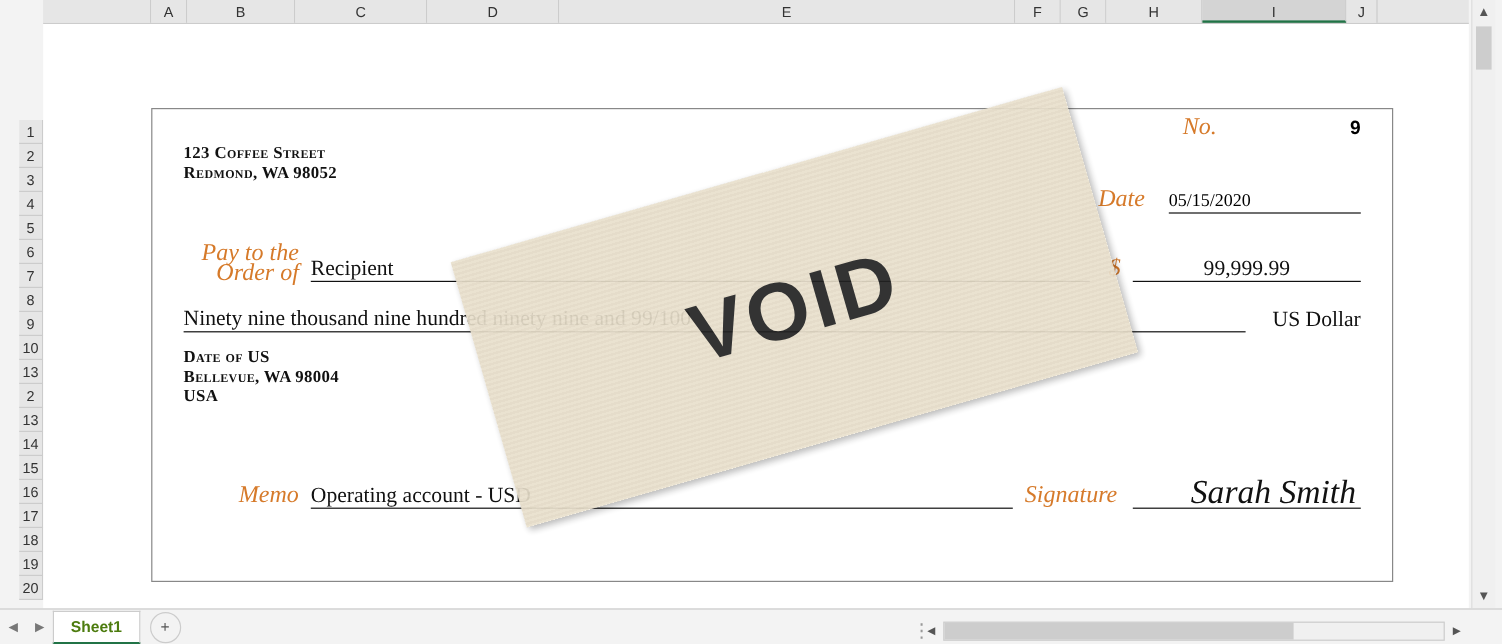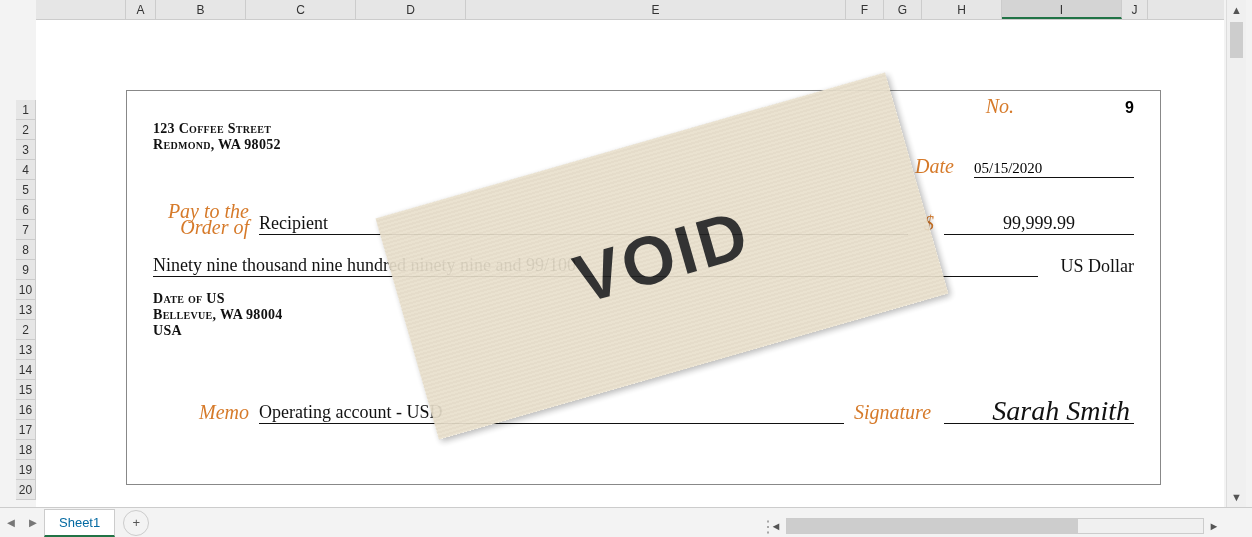--- a/index.html
+++ b/index.html
@@ -32,21 +32,21 @@
   .memo-row .sig-label{width:80px;text-align:left}
   .memo-row .sig-space{width:190px;text-align:right;position:relative}
   .memo-row .sig-space span{position:absolute;bottom:-4px;right:4px;white-space:nowrap}
   .top-right{position:absolute;top:4px;right:26px;display:flex;gap:40px;align-items:baseline}
   .date-row{position:absolute;top:64px;right:26px;display:flex;gap:20px;align-items:baseline}
   .date-row .dv{width:160px;text-align:left}
   .void-box{position:absolute;left:270px;top:50px;width:530px;height:230px;transform:rotate(-16deg);background:repeating-linear-gradient(0deg,#e9e0cd,#e9e0cd 2px,#e3dac6 2px,#e3dac6 4px),repeating-linear-gradient(90deg,rgba(0,0,0,.04),rgba(0,0,0,.04) 2px,transparent 2px,transparent 4px);box-shadow:2px 3px 6px rgba(0,0,0,.3);display:flex;align-items:center;justify-content:center;opacity:.92}
   .void-box span{font-size:68px;font-weight:600;color:#222;letter-spacing:3px;font-family:Arial,sans-serif}
   .sheet-tabs{position:absolute;bottom:0;left:0;right:0;height:30px;display:flex;align-items:center;background:#f3f3f3;border-top:1px solid #ccc;font-size:13px}
   .nav-arrow{width:22px;text-align:center;color:#777;cursor:pointer}
-  .tab{padding:5px 14px;background:#fff;border:1px solid #ccc;border-bottom:2px solid #217346;color:#0369a1;font-weight:400;cursor:pointer}
+  .tab{padding:5px 14px;background:#fff;border:1px solid #ccc;border-bottom:2px solid #217346;color:#4d7c0f;font-weight:700;cursor:pointer}
   .add-sheet{width:26px;height:26px;margin-left:8px;border:1px solid #ccc;border-radius:50%;text-align:center;line-height:24px;color:#555;cursor:pointer}
   .hscroll{position:absolute;bottom:0;left:760px;right:28px;height:22px;display:flex;align-items:center}
   .hscroll .sep{width:6px;color:#999;text-align:center}
   .hscroll .tri{width:20px;color:#555;text-align:center;cursor:pointer;font-size:11px}
   .hscroll .track{flex:1;height:16px;background:#f0f0f0;border:1px solid #ccc;position:relative}
   .hscroll .thumb{position:absolute;left:0;top:0;bottom:0;width:70%;background:#cdcdcd}
   .vscroll{position:absolute;right:6px;top:0;width:20px;bottom:30px;background:#f0f0f0;border-left:1px solid #ddd}
   .vscroll .tri{height:20px;text-align:center;color:#555;cursor:pointer;font-size:11px;line-height:20px}
   .vscroll .thumb{position:absolute;top:22px;left:3px;right:3px;height:36px;background:#cdcdcd}
 </style>

